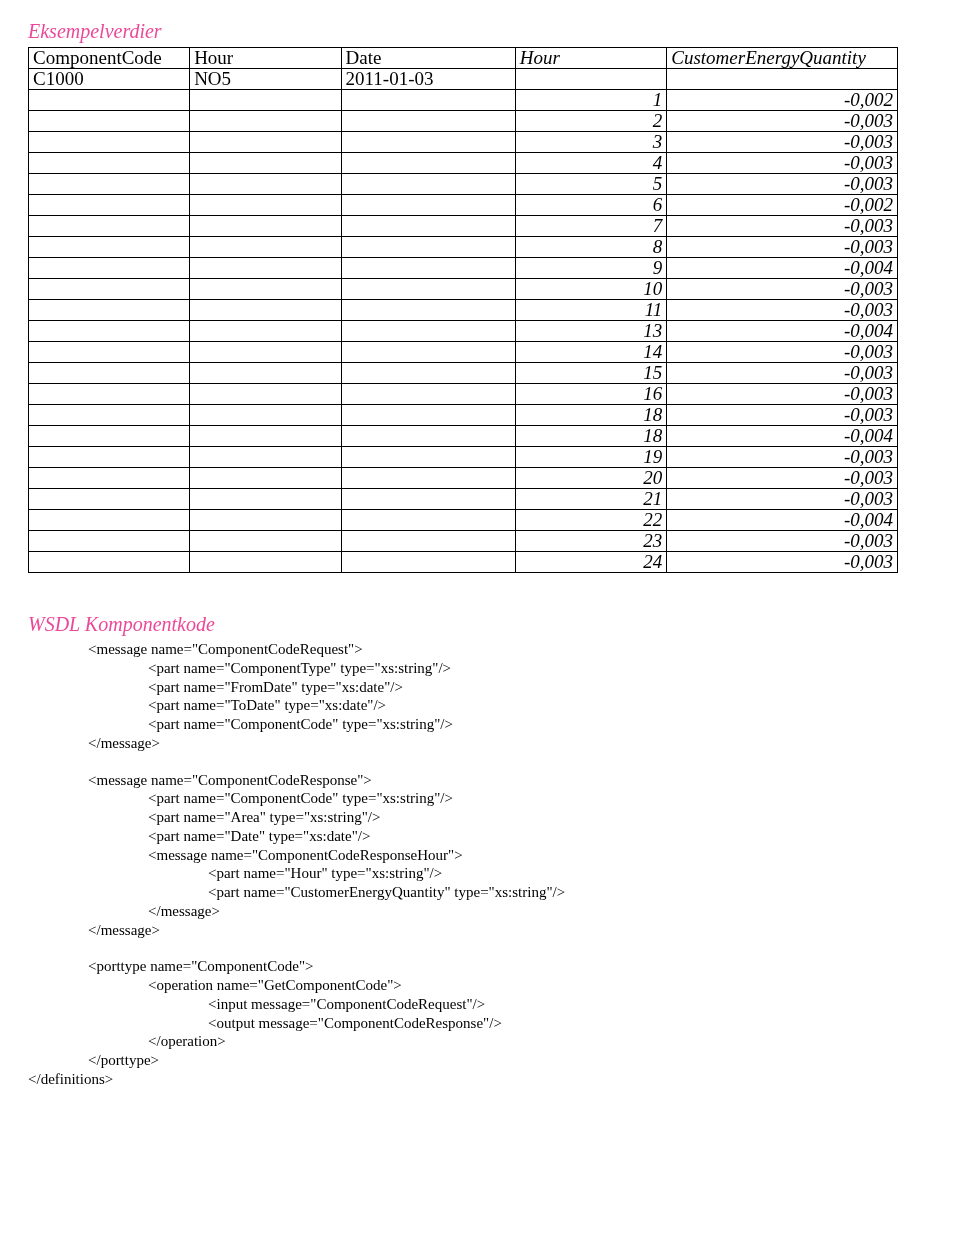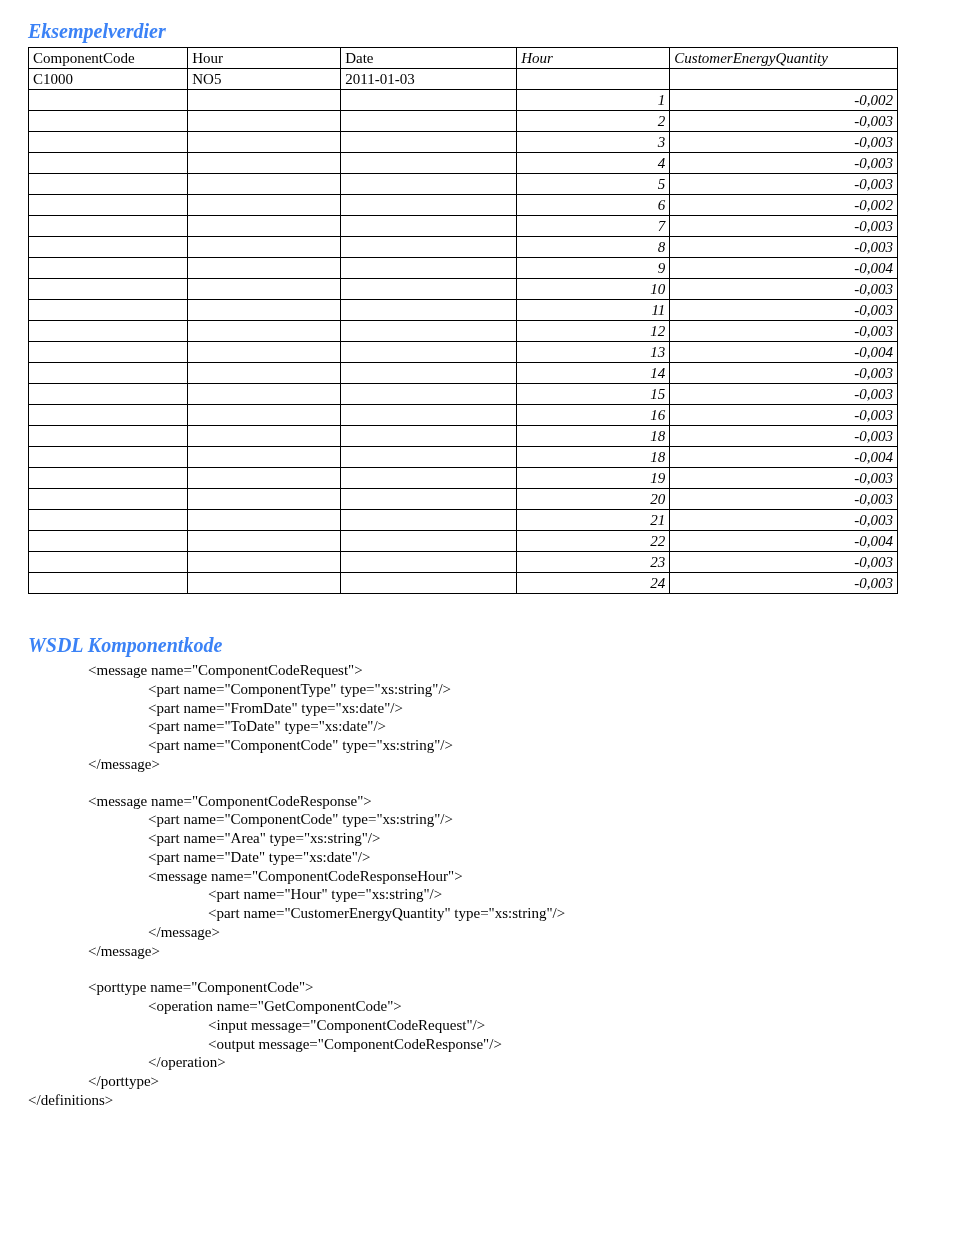--- a/index.html
+++ b/index.html
@@ -6,30 +6,30 @@
     font-family: "Times New Roman", Times, serif;
     font-size: 15px;
     color: #000;
     background: #fff;
     margin: 0;
     padding: 20px 28px;
     width: 960px;
     box-sizing: border-box;
   }
   .heading {
-    color: #3b82f6;
+    color: #ec4899;
     font-style: italic;
-    font-weight: bold;
+    font-weight: normal;
     font-size: 20px;
     margin: 0 0 4px 0;
   }
   table.data {
     border-collapse: collapse;
     width: 870px;
-    font-size: 15px;
+    font-size: 19px;
   }
   table.data td, table.data th {
     border: 1px solid #000;
     padding: 1px 4px;
     text-align: left;
     font-weight: normal;
     vertical-align: top;
     height: 18px;
     line-height: 18px;
   }
@@ -137,27 +137,20 @@
         <td class="col-area"></td>
         <td class="col-date"></td>
         <td class="col-hour">10</td>
         <td class="col-qty">-0,003</td>
       </tr>
       <tr>
         <td class="col-code"></td>
         <td class="col-area"></td>
         <td class="col-date"></td>
         <td class="col-hour">11</td>
-        <td class="col-qty">-0,003</td>
-      </tr>
-      <tr>
-        <td class="col-code"></td>
-        <td class="col-area"></td>
-        <td class="col-date"></td>
-        <td class="col-hour">12</td>
         <td class="col-qty">-0,003</td>
       </tr>
       <tr>
         <td class="col-code"></td>
         <td class="col-area"></td>
         <td class="col-date"></td>
         <td class="col-hour">13</td>
         <td class="col-qty">-0,004</td>
       </tr>
       <tr>

